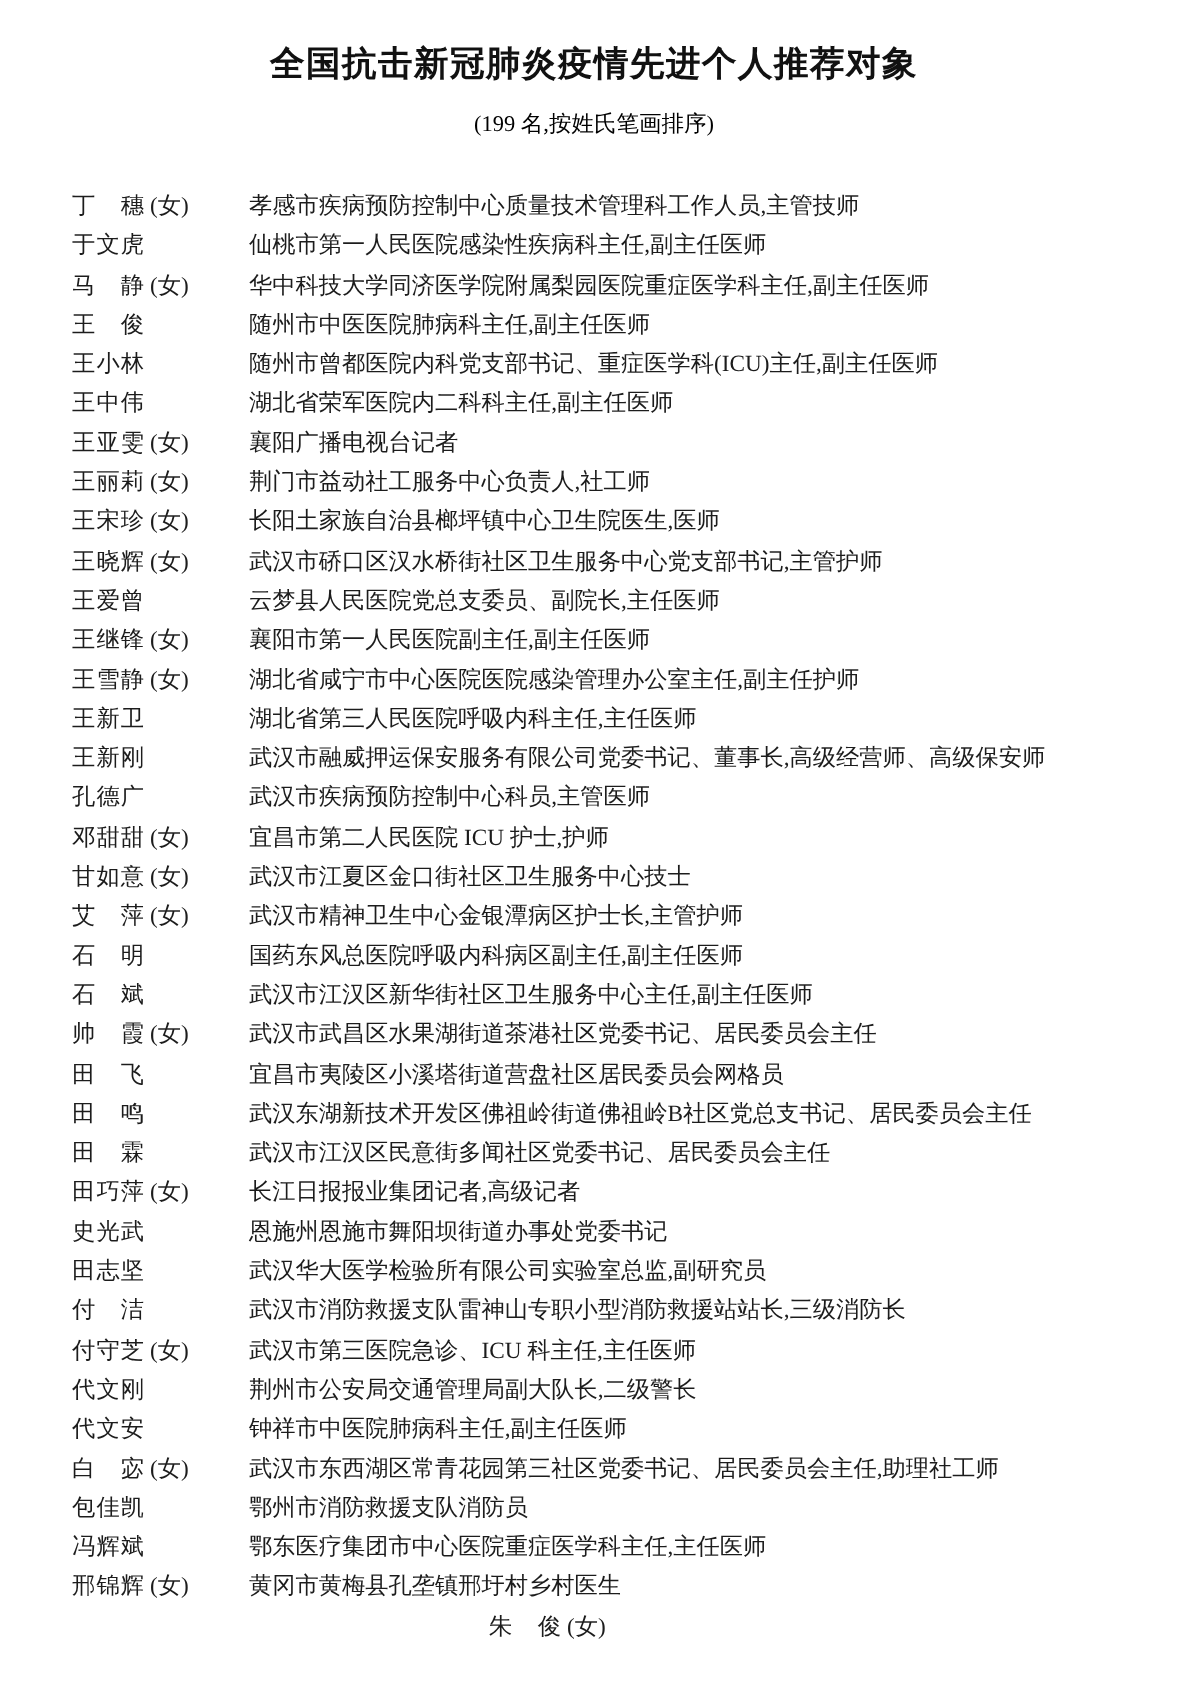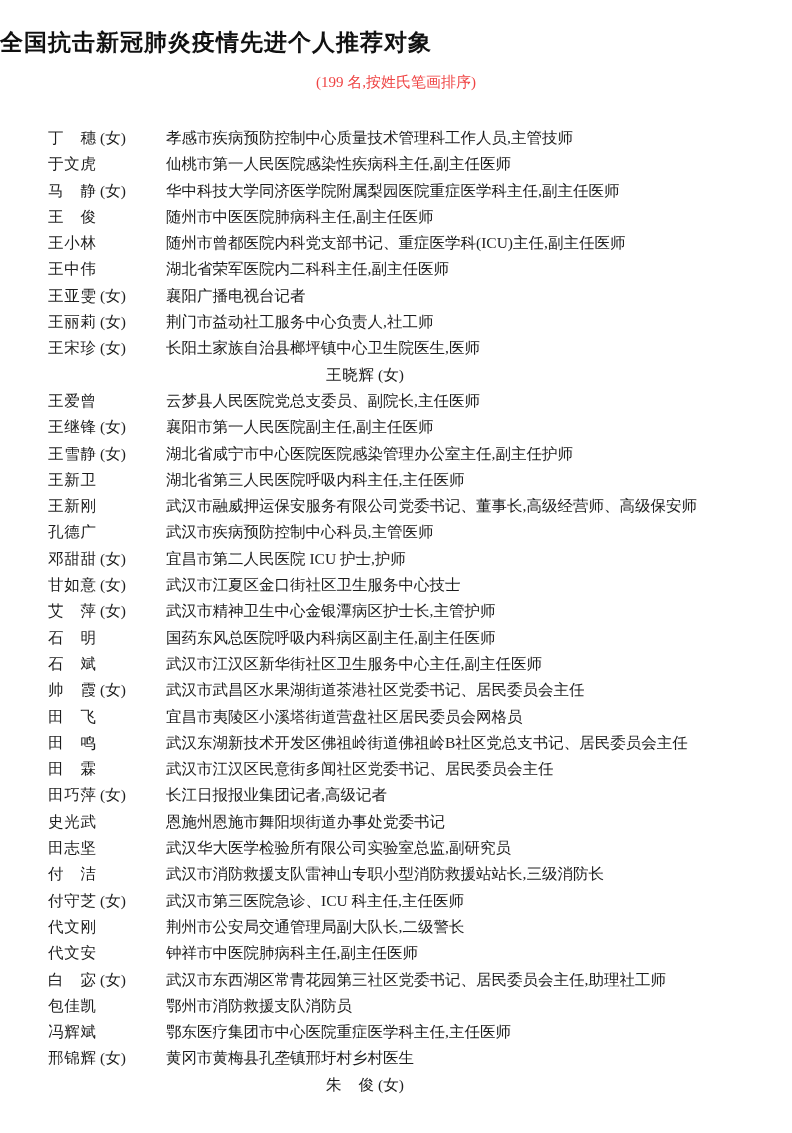--- a/index.html
+++ b/index.html
@@ -12,30 +12,31 @@
     width: 792px;
     height: 1133px;
     background: #ffffff;
     color: #1c1c1c;
     overflow: hidden;
     box-sizing: border-box;
   }
   .doc-title {
     margin: 0;
     padding-top: 27px;
+    text-align: center;
     font-size: 23px;
     font-weight: bold;
     letter-spacing: 1px;
     color: #111111;
   }
   .doc-subtitle {
     margin-top: 15px;
     text-align: center;
     font-size: 15px;
-    color: #ef4444;
+    color: #000000;
   }
   .name-list {
     margin-top: 33px;
     padding-left: 48px;
     padding-right: 70px;
   }
   .row {
     display: flex;
     align-items: flex-start;
     font-size: 15.5px;
@@ -117,20 +118,21 @@
 
   <div class="row">
     <span class="person-name">王宋珍</span>
     <span class="gender">(女)</span>
     <span class="desc">长阳土家族自治县榔坪镇中心卫生院医生,医师</span>
   </div>
 
   <div class="row">
     <span class="person-name">王晓辉</span>
     <span class="gender">(女)</span>
+    <span class="desc">武汉市硚口区汉水桥街社区卫生服务中心党支部书记,主管护师</span>
   </div>
 
   <div class="row">
     <span class="person-name">王爱曾</span>
     <span class="gender"></span>
     <span class="desc">云梦县人民医院党总支委员、副院长,主任医师</span>
   </div>
 
   <div class="row">
     <span class="person-name">王继锋</span>

